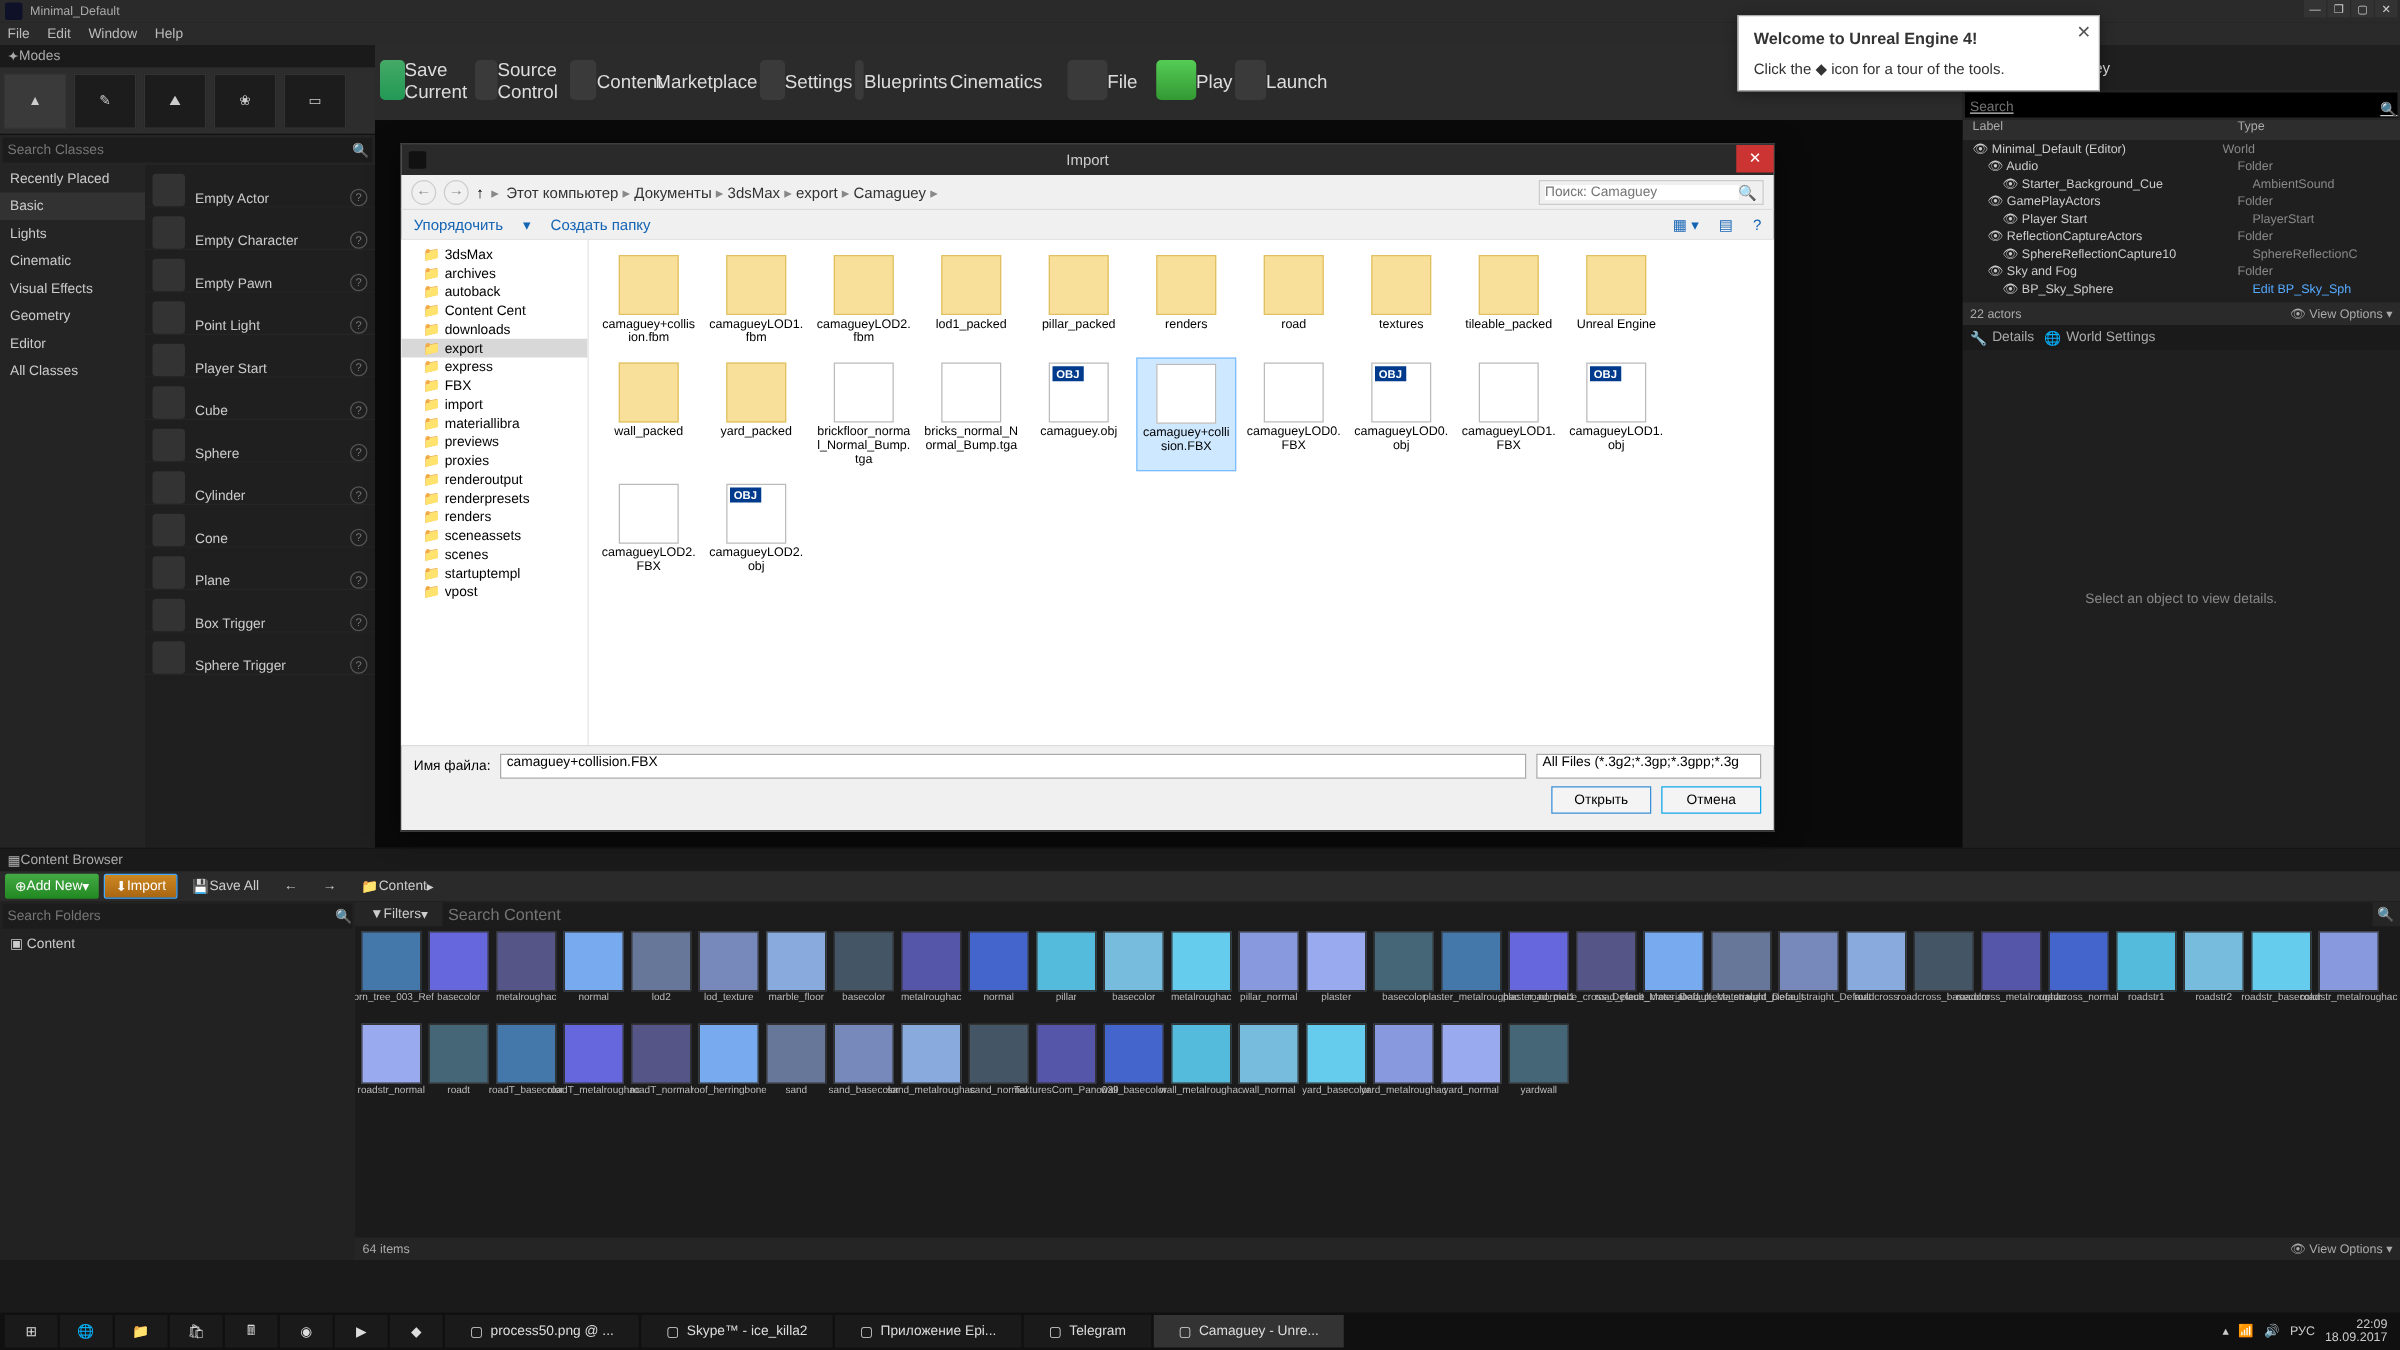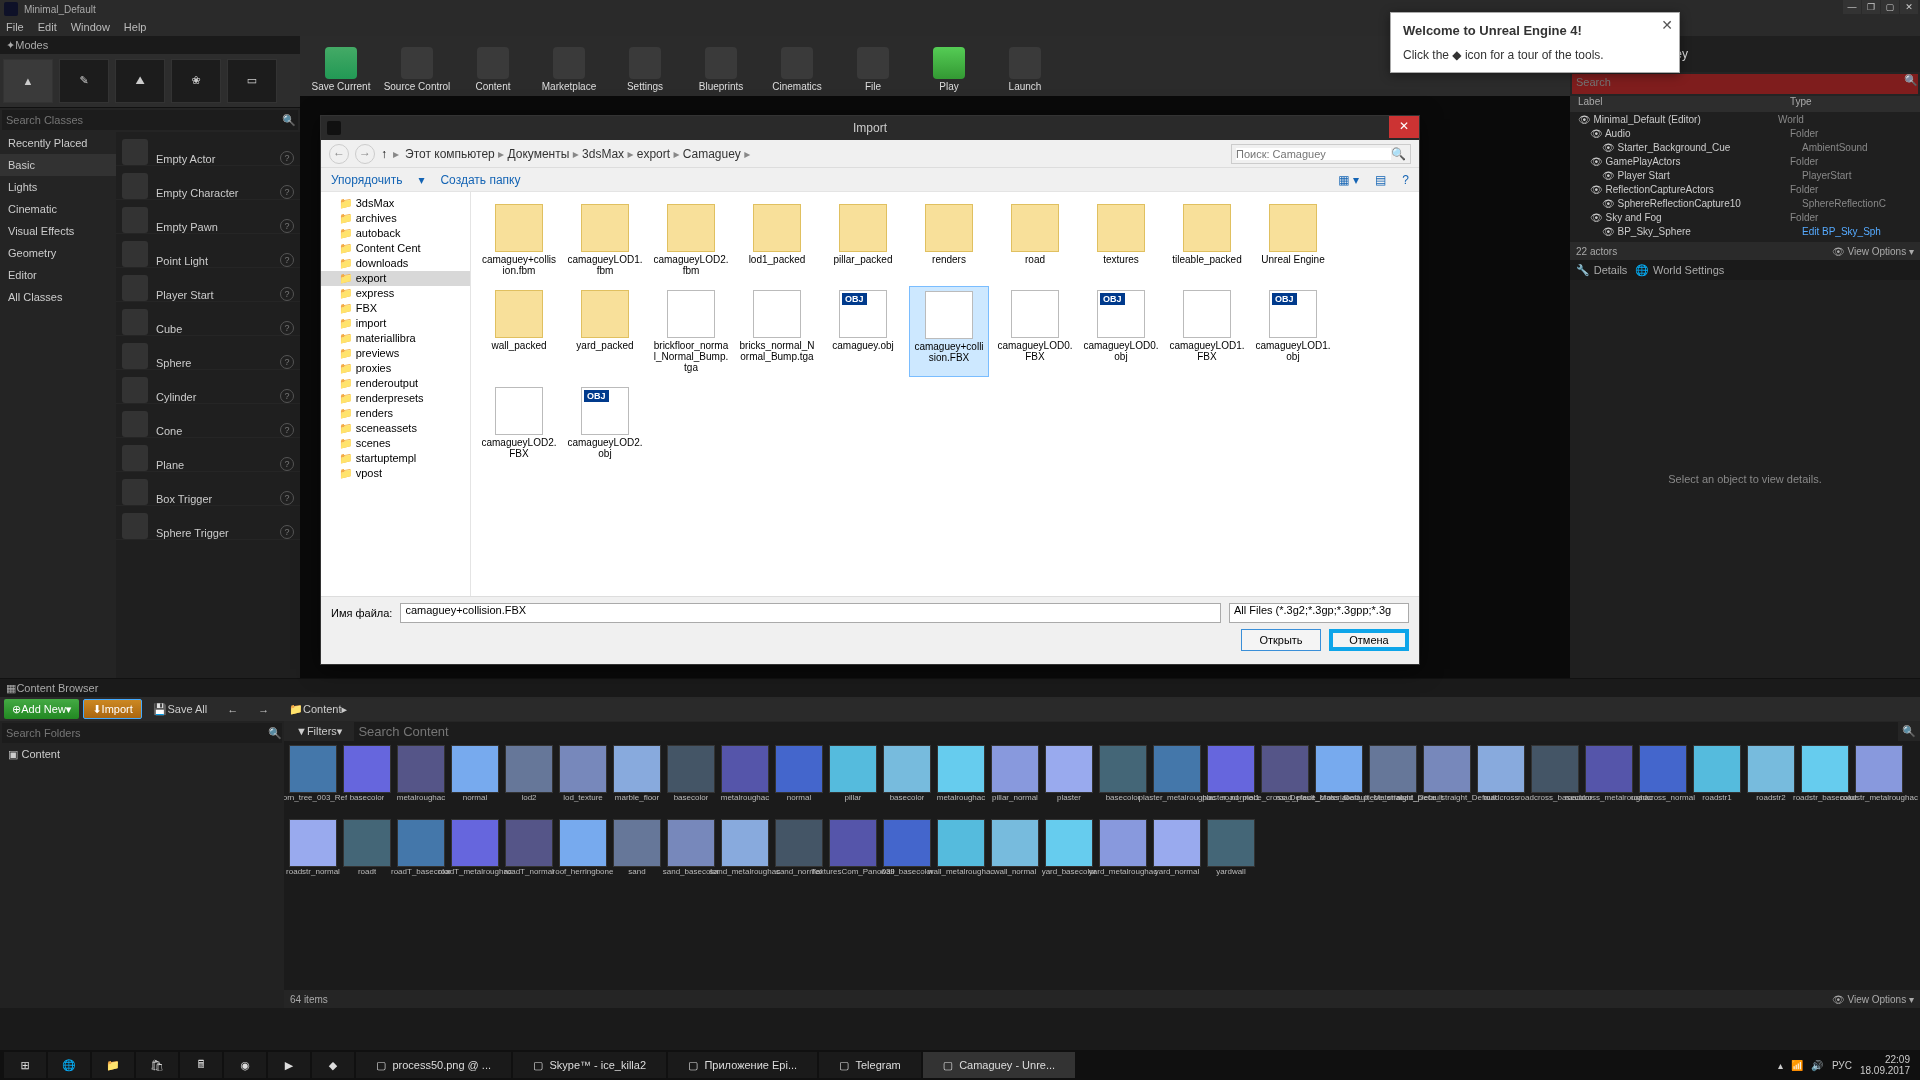--- a/index.html
+++ b/index.html
@@ -24,30 +24,30 @@
 .mode-cats { width: 116px; background: #242424; }
 .mode-cat { padding: 5px 8px; color: #ccc; cursor: pointer; font-size: 11px; }
 .mode-cat.active { background: #323232; }
 .mode-items { flex: 1; background: #1f1f1f; overflow-y: auto; }
 .mode-item { height: 34px; display: flex; align-items: flex-end; padding: 0 6px; border-bottom: 1px solid #252525; }
 .mode-item .th { width: 26px; height: 26px; background: #333; border-radius: 3px; margin-right: 8px; }
 .mode-item .lbl { flex: 1; color: #ccc; }
 .mode-item .info { width: 14px; height: 14px; border: 1px solid #555; border-radius: 50%; color: #777; text-align: center; font-size: 9px; line-height: 12px; }
 .center-col { flex: 1; display: flex; flex-direction: column; background: #1a1a1a; position: relative; }
 .toolbar { height: 60px; background: #2b2b2b; display: flex; align-items: center; padding: 0 4px; gap: 2px; }
-.tbtn { width: 74px; height: 56px; display: flex; flex-direction: column; align-items: center; justify-content: flex-end; color: #ddd; font-size: 10px; padding-bottom: 2px; cursor: pointer; }
+.tbtn { width: 74px; height: 56px; display: flex; flex-direction: row; align-items: center; justify-content: flex-end; color: #ddd; font-size: 15px; padding-bottom: 2px; cursor: pointer; }
 .tbtn .ticon { width: 32px; height: 32px; background: #3a3a3a; border-radius: 4px; margin-bottom: 2px; }
 .tbtn.save .ticon { background: linear-gradient(#4a6, #295); }
 .tbtn.play .ticon { background: linear-gradient(#5c5, #393); }
 .viewport-area { flex: 1; background: #0a0a0a; position: relative; }
 .right-panel { width: 350px; background: #242424; display: flex; flex-direction: column; }
 .proj-hdr { height: 36px; display: flex; align-items: center; justify-content: flex-end; padding: 0 6px; background: #1f1f1f; }
 .proj-hdr .pname { color: #ddd; font-size: 12px; margin-right: auto; margin-left: 26px; }
 .proj-hdr .ball { width: 22px; height: 22px; background: radial-gradient(circle at 30% 30%, #3d6, #063); border-radius: 50%; margin-right: 6px; }
-.outliner-search { height: 20px; background: #7f1d1d; margin: 2px; display: flex; align-items: flex-start; }
+.outliner-search { height: 20px; background: #000000; margin: 2px; display: flex; align-items: flex-end; text-decoration: underline; }
 .outliner-search input { flex: 1; background: transparent; border: none; color: #aaa; padding: 2px 4px; font-size: 11px; outline: none; }
 .outliner-hdr { height: 16px; background: #2d2d2d; display: flex; color: #aaa; font-size: 10px; }
 .outliner-hdr .c1 { width: 220px; padding-left: 8px; }
 .outliner-hdr .c2 { flex: 1; }
 .outliner-body { flex: 0 0 130px; overflow-y: auto; background: #1f1f1f; }
 .orow { height: 14px; display: flex; align-items: center; color: #ccc; font-size: 10px; }
 .orow .indent { display: inline-block; }
 .orow .lbl { width: 200px; overflow: hidden; white-space: nowrap; }
 .orow .typ { flex: 1; color: #888; overflow: hidden; white-space: nowrap; }
 .orow.link .typ { color: #5af; }
@@ -106,21 +106,21 @@
 .file .ficon { width: 48px; height: 48px; background: #f8e09a; border: 1px solid #e0c060; position: relative; }
 .file.doc .ficon { background: #fff; border: 1px solid #bbb; }
 .file.obj .ficon::after { content: "OBJ"; position: absolute; top: 2px; left: 2px; background: #003a8c; color: #fff; font-size: 9px; font-weight: bold; padding: 1px 3px; }
 .file .flbl { font-size: 10px; text-align: center; line-height: 11px; margin-top: 2px; word-break: break-word; }
 .imp-bottom { height: 68px; border-top: 1px solid #ddd; padding: 6px 10px; display: flex; flex-direction: column; gap: 6px; }
 .imp-row1 { display: flex; align-items: center; gap: 8px; }
 .imp-row1 label { font-size: 11px; }
 .imp-row1 select, .imp-row1 .combo { height: 20px; border: 1px solid #aaa; background: #fff; font-size: 11px; padding: 0 4px; }
 .imp-row1 .combo { flex: 1; }
 .imp-row2 { display: flex; justify-content: flex-end; gap: 8px; }
-.imp-row2 button { width: 80px; height: 22px; border: 4px solid #0ea5e9; background: #f4f4f4; font-size: 11px; cursor: pointer; }
+.imp-row2 button { width: 80px; height: 22px; border: 1px solid #0ea5e9; background: #f4f4f4; font-size: 11px; cursor: pointer; }
 .imp-row2 button.primary { border: 1px solid #3a8fd8; }
 
 .welcome { position: absolute; right: 240px; top: 12px; width: 290px; background: #fff; color: #333; padding: 10px 12px; font-size: 12px; border: 1px solid #aaa; box-shadow: 0 2px 10px rgba(0,0,0,.4); }
 .welcome .wtitle { font-weight: bold; font-size: 13px; margin-bottom: 10px; }
 .welcome .wclose { position: absolute; right: 6px; top: 4px; cursor: pointer; color: #555; font-size: 14px; }
 </style>
 </head>
 <body>
 
 <div class="titlebar">

